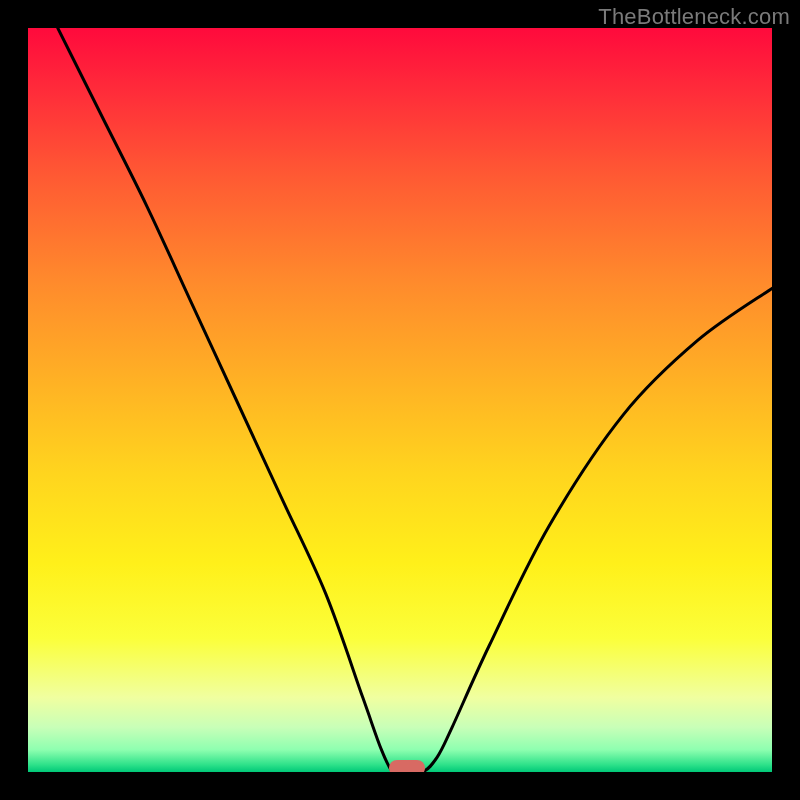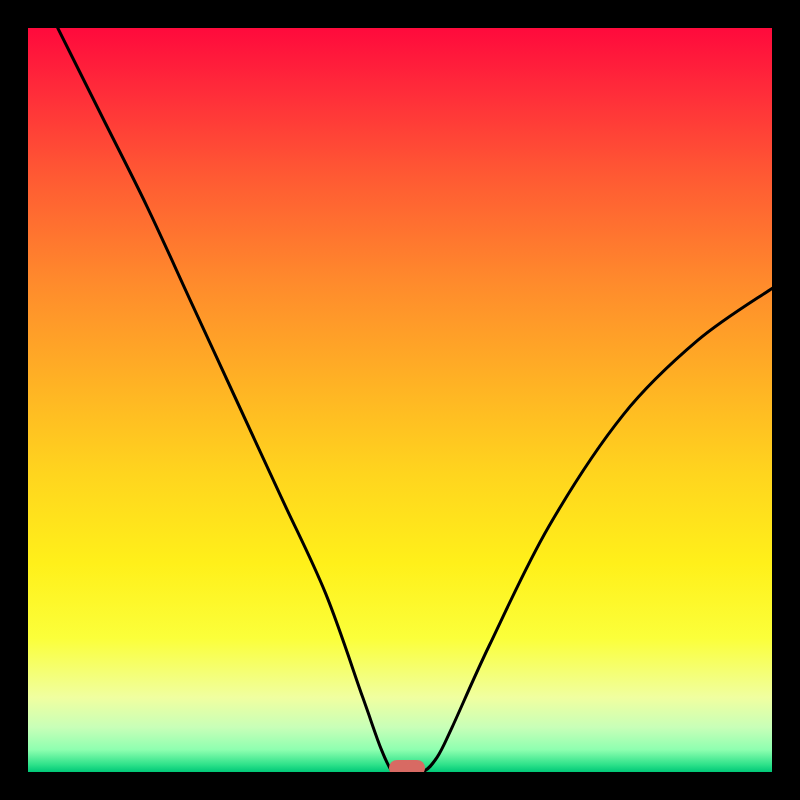--- a/index.html
+++ b/index.html
@@ -78,13 +78,14 @@
   <div class="plot-area">
     <div class="gradient"></div>
 
     <svg class="curve" viewBox="0 0 744 744" preserveAspectRatio="none">
       <path id="curve-path" d="M 29.76 0 C 37.2 14.88, 59.52 59.519999999999996, 74.4 89.28 C 89.28 119.04, 104.16000000000001 147.56, 119.04 178.56 C 133.92000000000002 209.56, 148.8 243.03999999999996, 163.68 275.28 C 178.56 307.52, 193.44000000000003 339.76, 208.32000000000002 372 C 223.20000000000002 404.24, 238.08 436.48, 252.96 468.72 C 267.84000000000003 500.96000000000004, 283.96000000000004 531.96, 297.6 565.44 C 311.24 598.9200000000001, 325.5 643.5600000000001, 334.8 669.6 C 344.1 695.64, 348.44 709.28, 353.4 721.68 C 358.35999999999996 734.0799999999999, 361.46 740.28, 364.56 744 C 367.66 747.72, 367.04 744, 372 744 C 376.96 744, 388.12 746.48, 394.32 744 C 400.52 741.52, 404.24000000000007 736.56, 409.20000000000005 729.12 C 414.16 721.6800000000001, 415.4 717.96, 424.08 699.36 C 432.76 680.76, 445.15999999999997 651, 461.28 617.52 C 477.4 584.04, 498.47999999999996 536.92, 520.8 498.47999999999996 C 543.12 460.03999999999996, 570.4000000000001 417.88, 595.2 386.88 C 620 355.88, 644.8000000000001 333.56, 669.6 312.48 C 694.4 291.40000000000003, 731.6 269.08, 744 260.4" stroke="#000" stroke-width="3" fill="none" stroke-linecap="round" stroke-linejoin="round"></path>
     </svg>
 
     <div class="marker" id="opt-marker" style="left: 379.44px; top: 740px;"></div>
   </div>
 
+  <div class="attrib">TheBottleneck.com</div>
 </div>
 
 </body></html>

